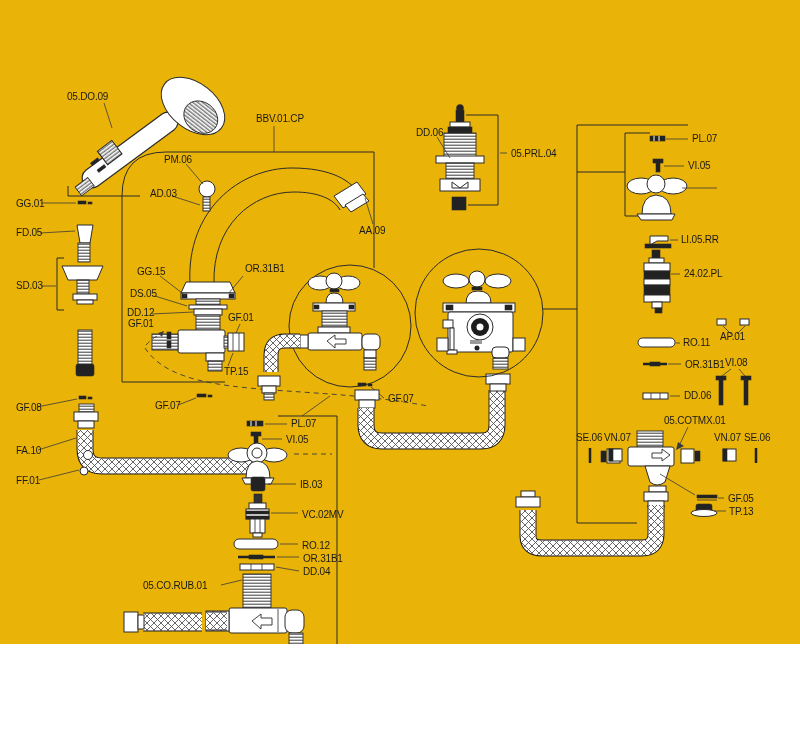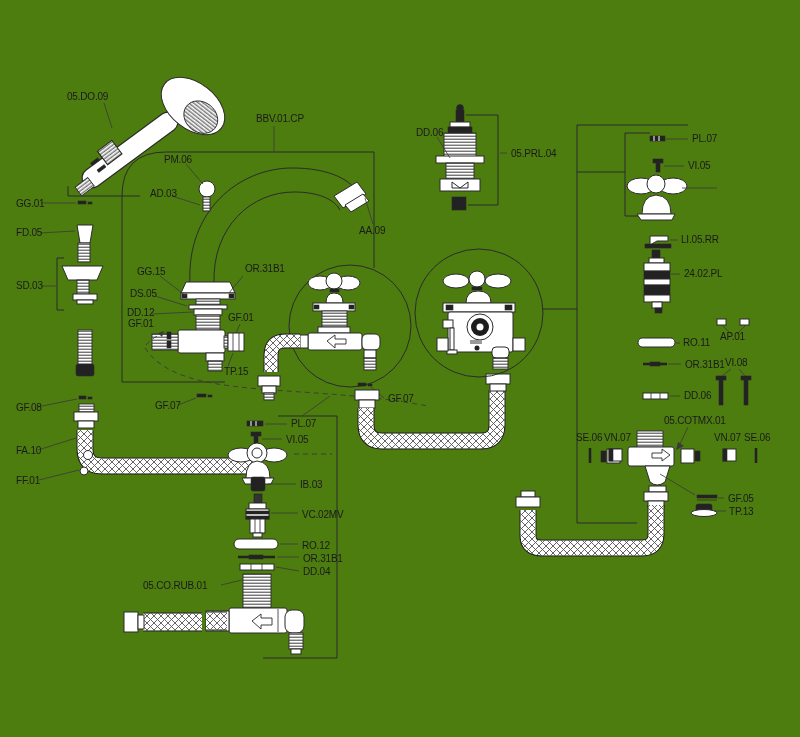--- a/index.html
+++ b/index.html
@@ -1,16 +1,16 @@
 <!DOCTYPE html>
 <html><head>
 <meta charset="utf-8">
 <style>
   html,body{margin:0;padding:0;background:#ffffff;}
-  .stage{width:800px;height:737px;position:relative;background:#4d7c0f;overflow:hidden;}
+  .stage{width:800px;height:644px;position:relative;background:#eab308;overflow:hidden;}
   svg{display:block;}
   .ln{fill:none;stroke:#2b2b2b;stroke-width:1;}
   .thin{fill:none;stroke:#2b2b2b;stroke-width:.8;}
   .pt{fill:#ffffff;stroke:#2b2b2b;stroke-width:1;}
   .dk{fill:#222222;stroke:#2b2b2b;stroke-width:.6;}
   .thr{fill:url(#thr);stroke:#2b2b2b;stroke-width:.9;}
   .ld{fill:none;stroke:#3a3a3a;stroke-width:.8;}
   .dash{fill:none;stroke:#3a3a3a;stroke-width:.9;stroke-dasharray:5 4;}
   text{font-family:"Liberation Sans","DejaVu Sans",sans-serif;font-size:10px;letter-spacing:-0.2px;fill:#1a1a1a;}
 </style>

